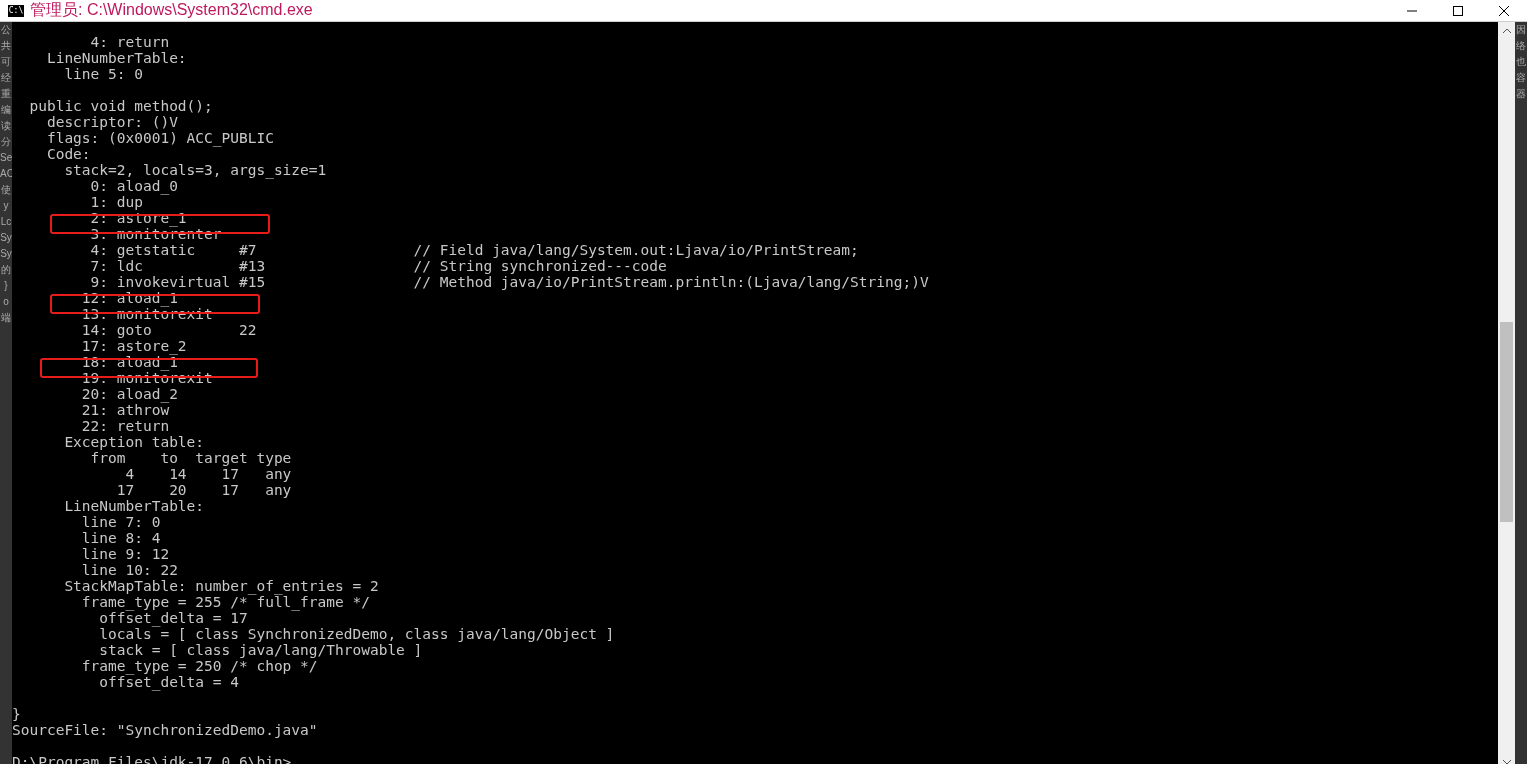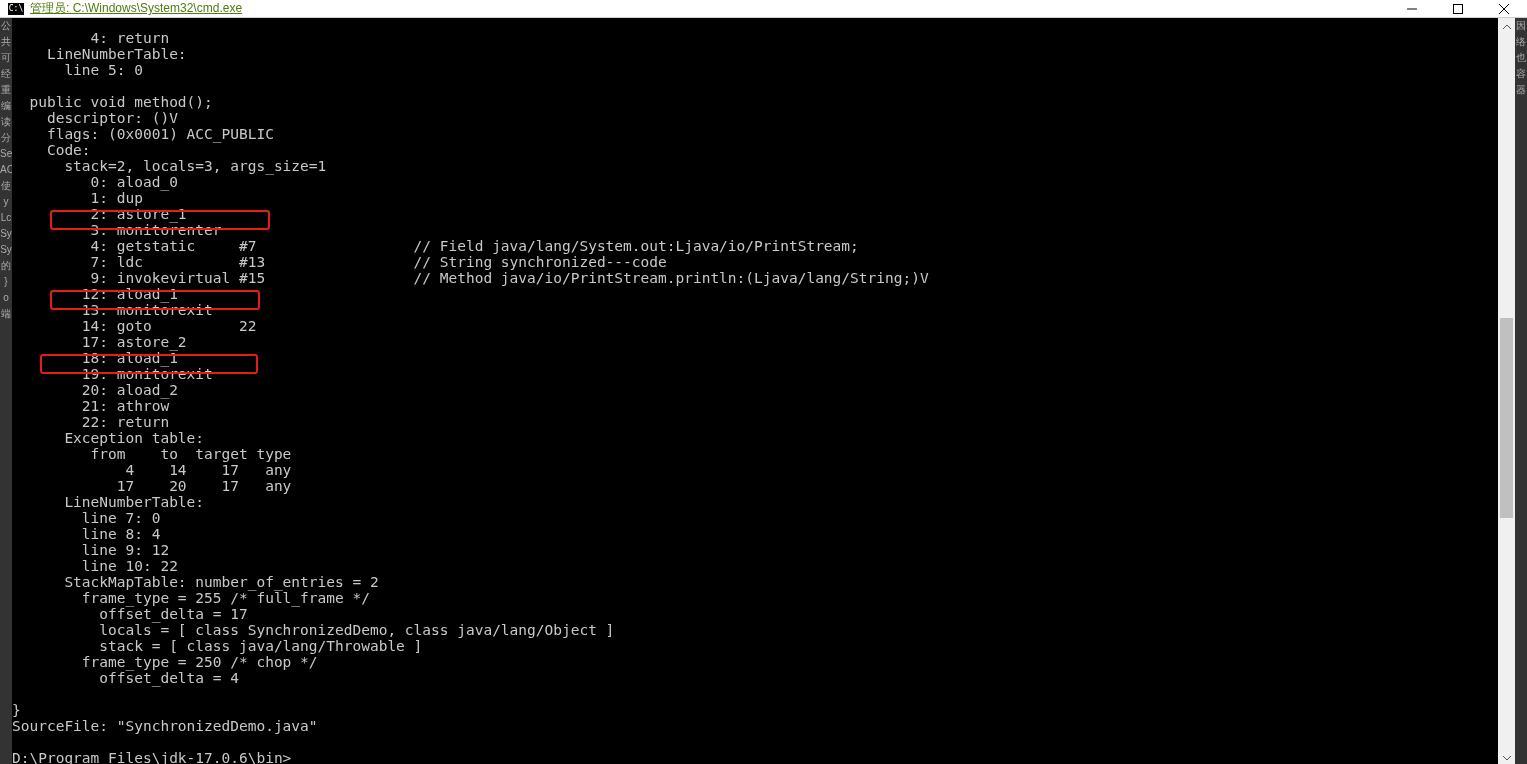--- a/index.html
+++ b/index.html
@@ -34,23 +34,22 @@
     margin-right: 6px;
     background: #000;
     color: #fff;
     font-size: 8px;
     font-family: Consolas, monospace;
     display: flex;
     align-items: center;
     justify-content: center;
   }
   .titlebar .title {
-    font-size: 12px;
-    color: #4d7c0f;
-    text-decoration: underline;
+    font-size: 16px;
+    color: #be185d;
   }
   .winbtns {
     margin-left: auto;
     display: flex;
     height: 100%;
   }
   .winbtn {
     width: 46px;
     height: 100%;
     display: flex;

